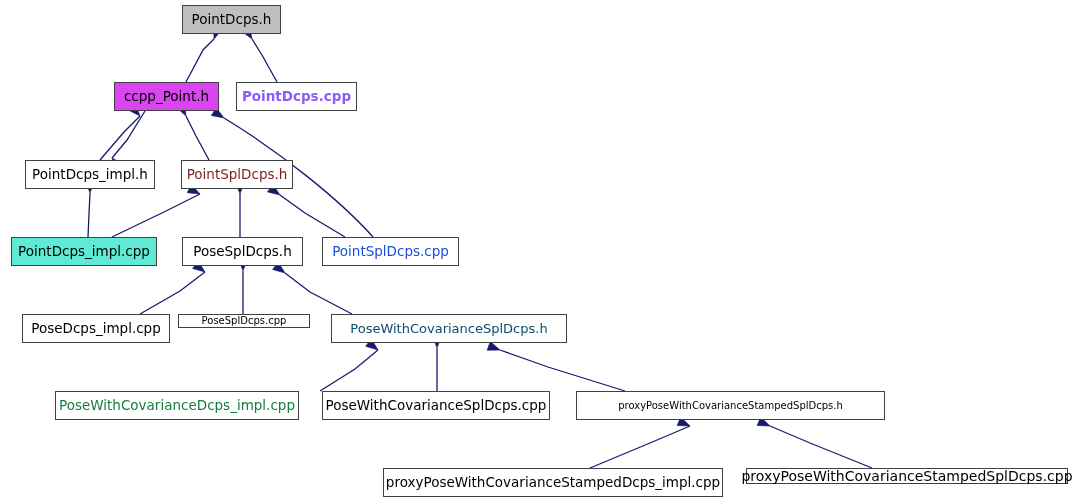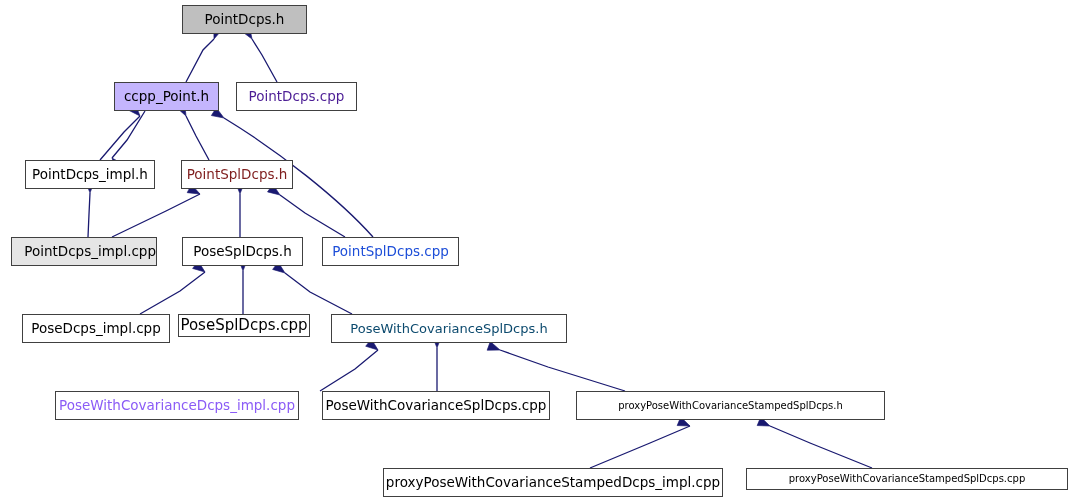--- a/index.html
+++ b/index.html
@@ -117,63 +117,63 @@
         <polyline points="590,468 650,443 690,426" fill="none" stroke="#191970" stroke-width="1.3"></polyline>
         <path d="M 0,0 L -12,-4.6 L -12,4.6 Z" fill="#191970" stroke="#191970" stroke-width="0.6" transform="translate(690,426) rotate(23)"></path>
       </g>
       <g>
         <polyline points="872,468 810,443 770,426" fill="none" stroke="#191970" stroke-width="1.3"></polyline>
         <path d="M 0,0 L -12,-4.6 L -12,4.6 Z" fill="#191970" stroke="#191970" stroke-width="0.6" transform="translate(770,426) rotate(23)"></path>
       </g>
     </svg>
 
   <div id="nodes-layer">
-      <div class="node-box root" style="left: 182px; top: 5px; width: 125px; height: 29px; font-size: 13.5px; background: rgb(191, 191, 191); border-color: rgb(64, 64, 64); color: rgb(0, 0, 0);">
+      <div class="node-box root" style="left: 182px; top: 5px; width: 99px; height: 29px; font-size: 13.5px; background: rgb(191, 191, 191); border-color: rgb(64, 64, 64); color: rgb(0, 0, 0);">
         <span class="node-label">PointDcps.h</span>
       </div>
-      <div class="node-box" style="left: 114px; top: 82px; width: 105px; height: 29px; font-size: 13.5px; background: #c4b5fd; border-color: rgb(64, 64, 64); color: rgb(0, 0, 0);">
+      <div class="node-box" style="left: 114px; top: 82px; width: 105px; height: 29px; font-size: 13.5px; background: #d946ef; border-color: rgb(64, 64, 64); color: rgb(0, 0, 0);">
         <span class="node-label">ccpp_Point.h</span>
       </div>
-      <div class="node-box" style="left: 236px; top: 82px; width: 121px; height: 29px; font-size: 13.5px; background: rgb(255, 255, 255); border-color: rgb(64, 64, 64); color: #4c1d95;">
+      <div class="node-box" style="left: 236px; top: 82px; width: 121px; height: 29px; font-size: 13.5px; background: rgb(255, 255, 255); border-color: rgb(64, 64, 64); color: #8b5cf6; font-weight: bold;">
         <span class="node-label">PointDcps.cpp</span>
       </div>
       <div class="node-box" style="left: 25px; top: 160px; width: 130px; height: 29px; font-size: 13.5px; background: rgb(255, 255, 255); border-color: rgb(64, 64, 64); color: rgb(0, 0, 0);">
         <span class="node-label">PointDcps_impl.h</span>
       </div>
       <div class="node-box" style="left: 181px; top: 160px; width: 112px; height: 29px; font-size: 13.5px; background: rgb(255, 255, 255); border-color: rgb(64, 64, 64); color: #7f1d1d;">
         <span class="node-label">PointSplDcps.h</span>
       </div>
-      <div class="node-box" style="left: 11px; top: 237px; width: 146px; height: 29px; font-size: 13.5px; background: #e5e5e5; border-color: rgb(64, 64, 64); color: rgb(0, 0, 0); justify-content: flex-end;">
+      <div class="node-box" style="left: 11px; top: 237px; width: 146px; height: 29px; font-size: 13.5px; background: #5eead4; border-color: rgb(64, 64, 64); color: rgb(0, 0, 0);">
         <span class="node-label">PointDcps_impl.cpp</span>
       </div>
       <div class="node-box" style="left: 182px; top: 237px; width: 121px; height: 29px; font-size: 13.5px; background: rgb(255, 255, 255); border-color: rgb(64, 64, 64); color: rgb(0, 0, 0);">
         <span class="node-label">PoseSplDcps.h</span>
       </div>
       <div class="node-box" style="left: 322px; top: 237px; width: 137px; height: 29px; font-size: 13.5px; background: rgb(255, 255, 255); border-color: rgb(64, 64, 64); color: #1d4ed8;">
         <span class="node-label">PointSplDcps.cpp</span>
       </div>
       <div class="node-box" style="left: 22px; top: 314px; width: 148px; height: 29px; font-size: 13.5px; background: rgb(255, 255, 255); border-color: rgb(64, 64, 64); color: rgb(0, 0, 0);">
         <span class="node-label">PoseDcps_impl.cpp</span>
       </div>
-      <div class="node-box" style="left: 178px; top: 314px; width: 132px; height: 23px; font-size: 15px; background: rgb(255, 255, 255); border-color: rgb(64, 64, 64); color: rgb(0, 0, 0);">
+      <div class="node-box" style="left: 178px; top: 314px; width: 132px; height: 14px; font-size: 10px; background: rgb(255, 255, 255); border-color: rgb(64, 64, 64); color: rgb(0, 0, 0);">
         <span class="node-label">PoseSplDcps.cpp</span>
       </div>
       <div class="node-box" style="left: 331px; top: 314px; width: 236px; height: 29px; font-size: 13px; background: rgb(255, 255, 255); border-color: rgb(64, 64, 64); color: #0c4a6e;">
         <span class="node-label">PoseWithCovarianceSplDcps.h</span>
       </div>
-      <div class="node-box" style="left: 55px; top: 391px; width: 244px; height: 29px; font-size: 13.5px; background: rgb(255, 255, 255); border-color: rgb(64, 64, 64); color: #8b5cf6;">
+      <div class="node-box" style="left: 55px; top: 391px; width: 244px; height: 29px; font-size: 13.5px; background: rgb(255, 255, 255); border-color: rgb(64, 64, 64); color: #15803d;">
         <span class="node-label">PoseWithCovarianceDcps_impl.cpp</span>
       </div>
       <div class="node-box" style="left: 322px; top: 391px; width: 228px; height: 29px; font-size: 13.5px; background: rgb(255, 255, 255); border-color: rgb(64, 64, 64); color: rgb(0, 0, 0);">
         <span class="node-label">PoseWithCovarianceSplDcps.cpp</span>
       </div>
       <div class="node-box" style="left: 576px; top: 391px; width: 309px; height: 29px; font-size: 10px; background: rgb(255, 255, 255); border-color: rgb(64, 64, 64); color: rgb(0, 0, 0);">
         <span class="node-label">proxyPoseWithCovarianceStampedSplDcps.h</span>
       </div>
       <div class="node-box" style="left: 383px; top: 468px; width: 340px; height: 29px; font-size: 13.5px; background: rgb(255, 255, 255); border-color: rgb(64, 64, 64); color: rgb(0, 0, 0);">
         <span class="node-label">proxyPoseWithCovarianceStampedDcps_impl.cpp</span>
       </div>
-      <div class="node-box" style="left: 746px; top: 468px; width: 322px; height: 22px; font-size: 10px; background: rgb(255, 255, 255); border-color: rgb(64, 64, 64); color: rgb(0, 0, 0); align-items: center;">
+      <div class="node-box" style="left: 746px; top: 468px; width: 322px; height: 16px; font-size: 14px; background: rgb(255, 255, 255); border-color: rgb(64, 64, 64); color: rgb(0, 0, 0); align-items: center;">
         <span class="node-label">proxyPoseWithCovarianceStampedSplDcps.cpp</span>
       </div>
     </div>
 
 </div>
 
 </body></html>

